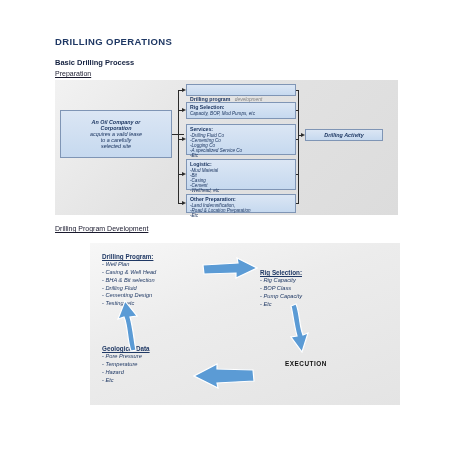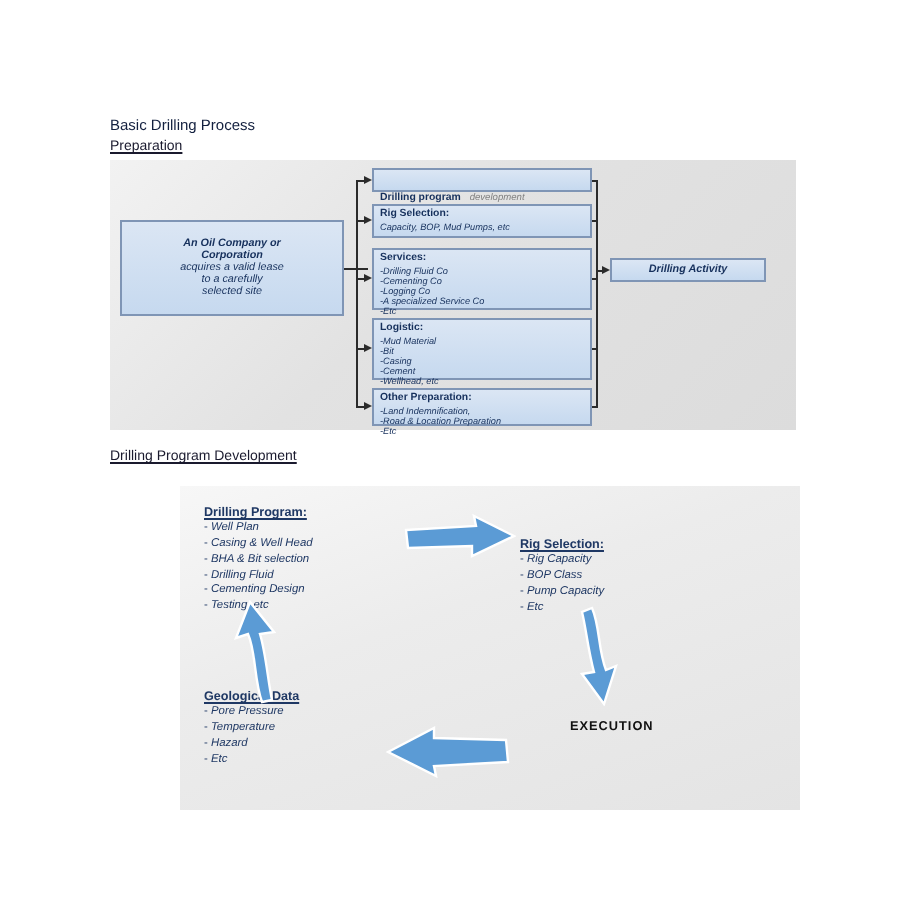--- a/index.html
+++ b/index.html
@@ -11,21 +11,21 @@
   .page{position:absolute;inset:0;background:#ffffff;}
 
   
   .doc-title{
     position:absolute;left:55px;top:36px;
     font-size:9.5px;font-weight:bold;letter-spacing:.4px;
     color:#1F3864;
   }
   .sub-title{
     position:absolute;left:55px;top:58px;
-    font-size:7.5px;font-weight:normal;color:#13203f;
+    font-size:7.5px;font-weight:bold;color:#13203f;
   }
   .sec-label{
     position:absolute;left:55px;top:70px;
     font-size:7px;color:#1a1a2e;text-decoration:underline;
   }
   .sec-label2{
     position:absolute;left:55px;top:225px;
     font-size:7px;color:#1a1a2e;text-decoration:underline;
   }
 
@@ -94,20 +94,21 @@
   #arw-top{left:112px;top:14px;}
   #arw-right{left:200px;top:60px;}
   #arw-bottom{left:103px;top:120px;}
   #arw-left{left:22px;top:57px;}
 </style>
 </head>
 <body>
 
 <div class="page">
 
+  <div class="doc-title">DRILLING OPERATIONS</div>
   <div class="sub-title">Basic Drilling Process</div>
   <div class="sec-label">Preparation</div>
 
   <div class="flow-panel">
 
     <div class="ln" style="left:117px;top:53.5px;width:12px;height:1px;"></div>
     <div class="ln" style="left:123px;top:10px;width:1px;height:113px;"></div>
     <div class="ln" style="left:123px;top:10px;width:5px;height:1px;"></div>
     <div class="ln" style="left:123px;top:30px;width:5px;height:1px;"></div>
     <div class="ln" style="left:123px;top:59px;width:5px;height:1px;"></div>

